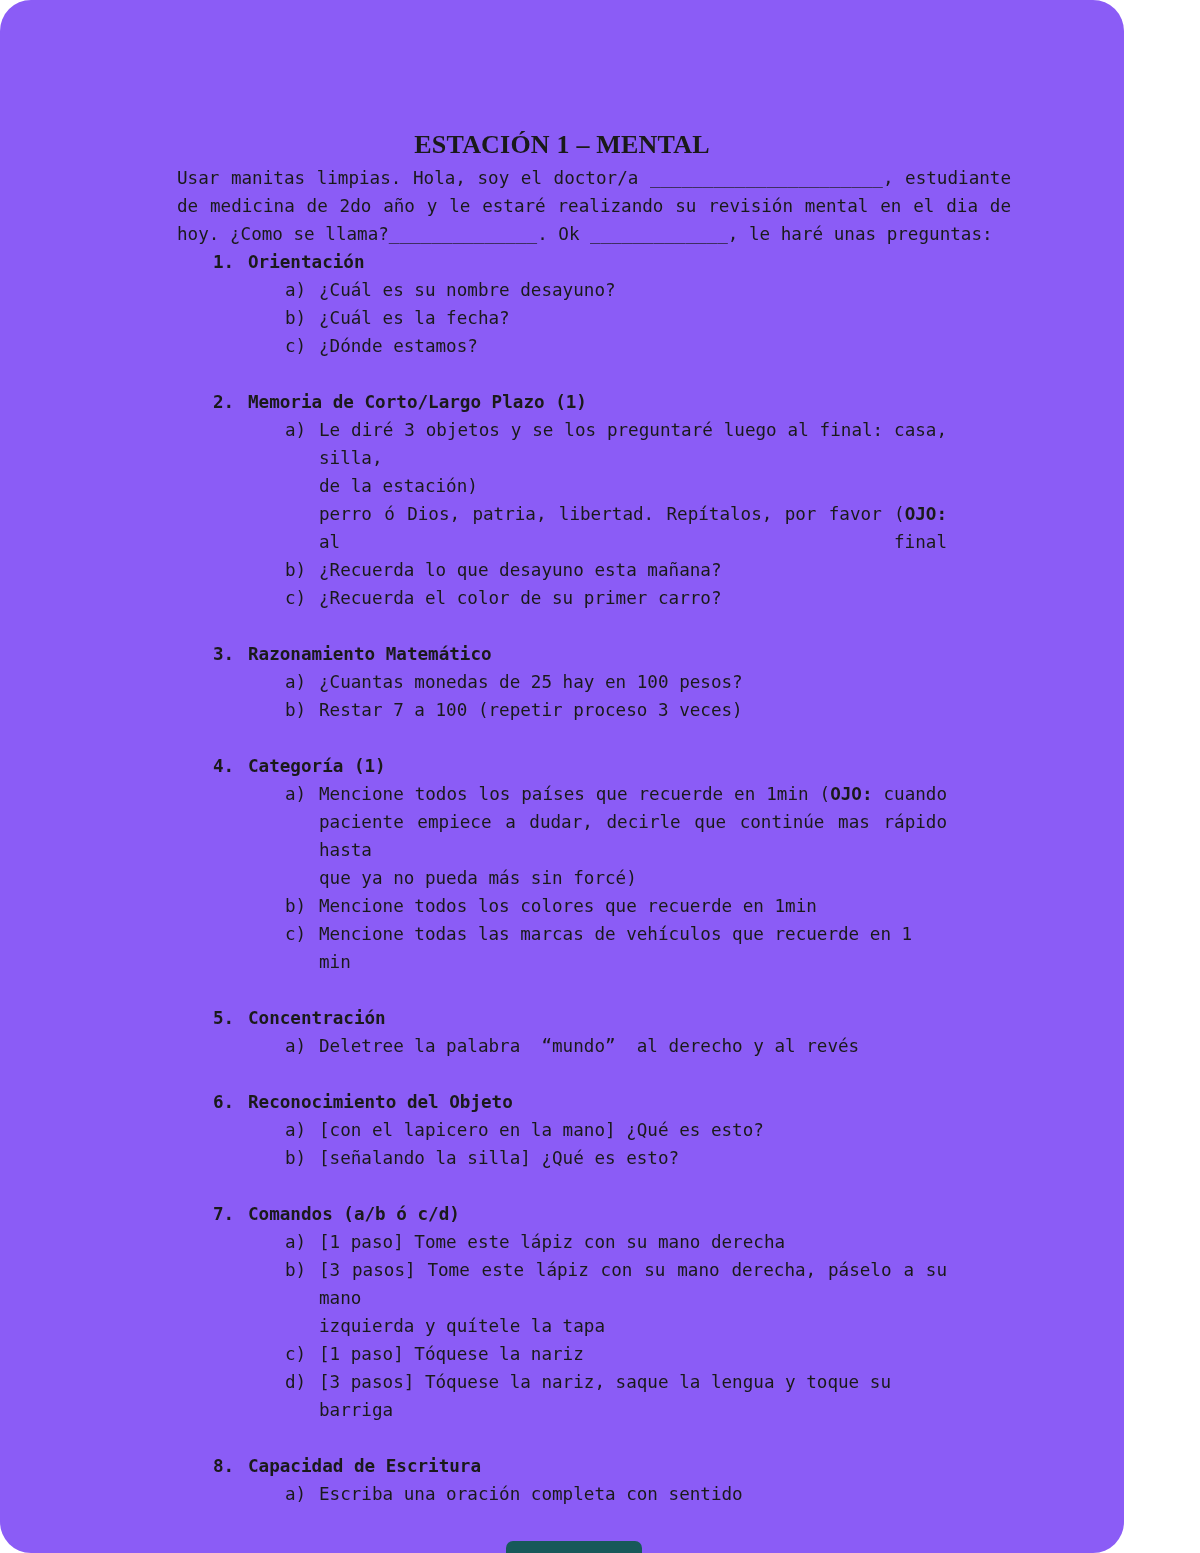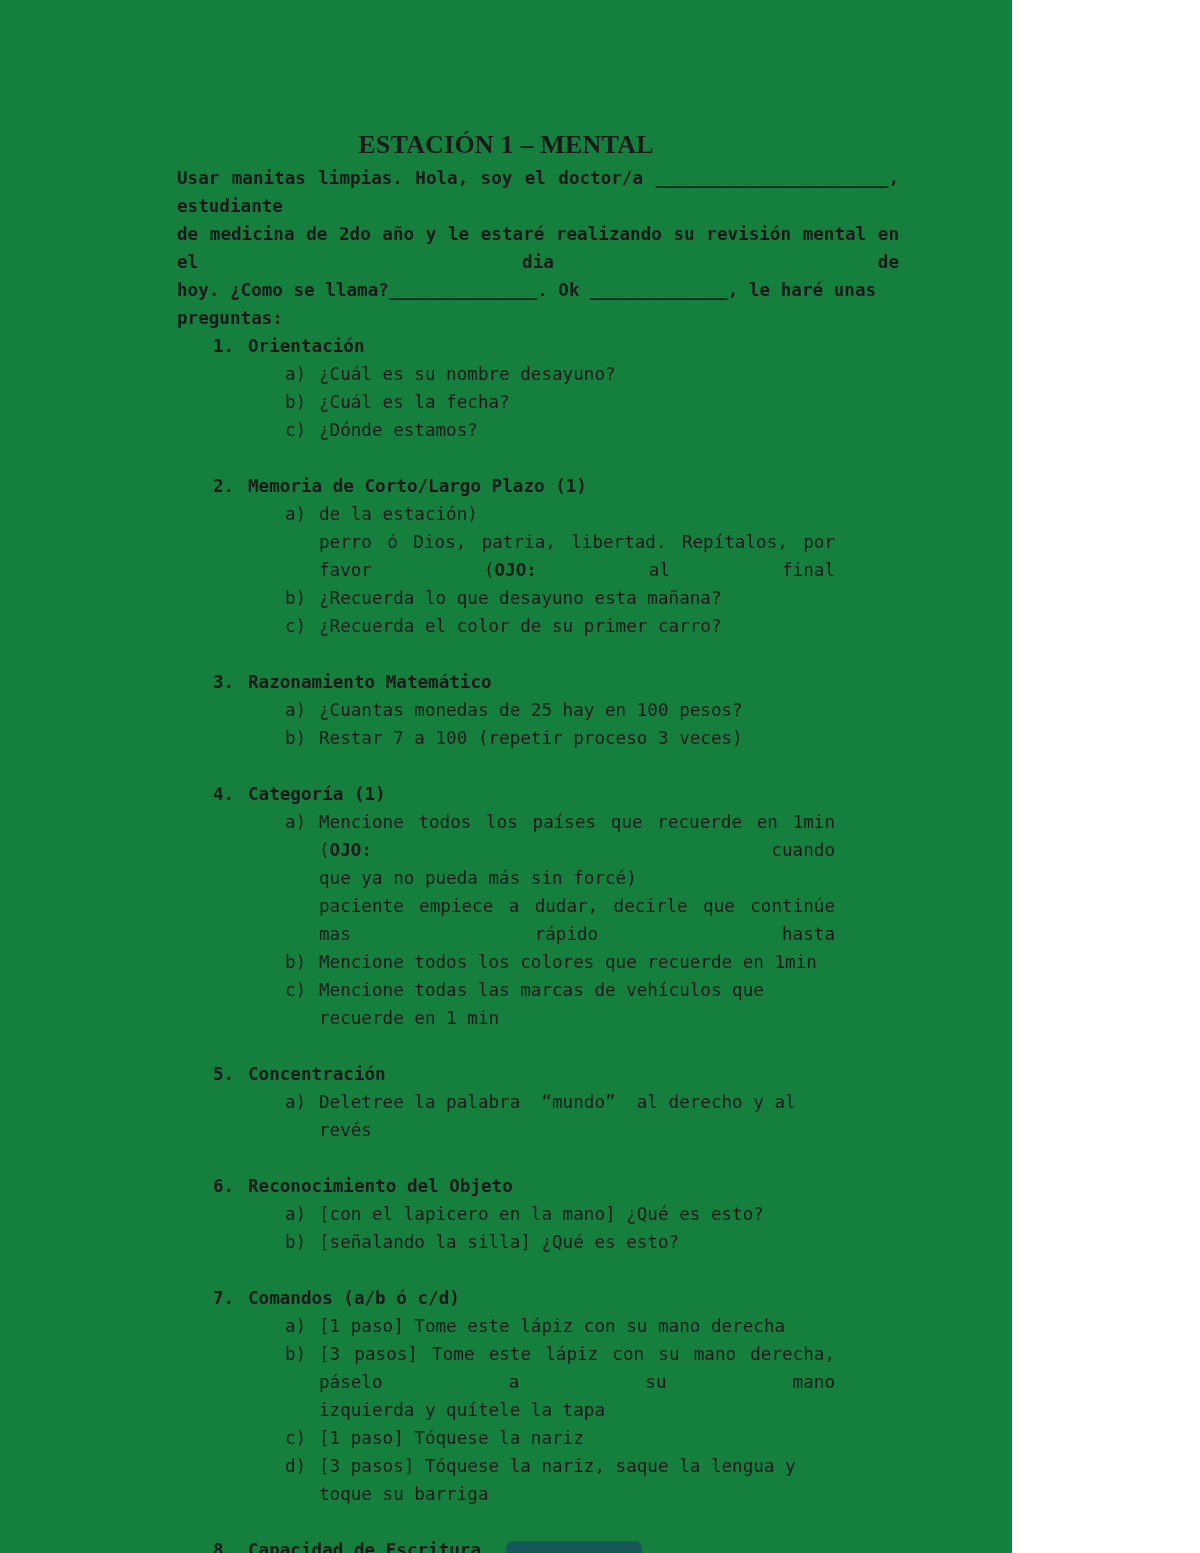--- a/index.html
+++ b/index.html
@@ -1,33 +1,34 @@
 <!DOCTYPE html>
 <html><head>
 <meta charset="utf-8">
 <style>
   html,body{margin:0;padding:0;background:#ffffff;}
   .page{
     position:relative;
-    width:1012px;height:1553px;
-    background:#15803d;
+    width:1124px;height:1553px;
+    background:#8b5cf6;
     font-family:"DejaVu Sans Mono",monospace;
     font-size:17.6px;line-height:28px;
     color:#1a1a1a;
     overflow:hidden;
+    border-radius:31px;
   }
   .doc-title{
     padding-top:130px;
     text-align:center;
     font-family:"Liberation Serif","DejaVu Serif",serif;
     font-weight:bold;
     font-size:26px;line-height:30px;
     letter-spacing:0.2px;
   }
-  .intro{margin:4px 113px 0 177px;font-weight:bold;}
+  .intro{margin:4px 113px 0 177px;}
   .tline{white-space:pre-wrap;}
   .tline.just{text-align:justify;text-align-last:justify;}
   .b{font-weight:bold;}
   .section{margin-top:28px;}
   .section.first{margin-top:0;}
   .shead{
     display:flex;
     margin:0 177px 0 213px;
     font-weight:bold;
   }
@@ -82,20 +83,21 @@
         </div>
       </div>
       <div class="section">
         <div class="shead">
           <span class="num">2.</span>
           <span class="htxt">Memoria de Corto/Largo Plazo (1)</span>
         </div>
         <div class="item">
           <span class="letter">a)</span>
           <div class="itext">
+            <div class="tline just"><span class="">Le diré 3 objetos y se los preguntaré luego al final: casa, silla,</span></div>
             <div class="tline"><span class="">de la estación)</span></div>
             <div class="tline just"><span class="">perro ó Dios, patria, libertad. Repítalos, por favor (</span><span class="b">OJO:</span><span class=""> al final</span></div>
           </div>
         </div>
         <div class="item">
           <span class="letter">b)</span>
           <div class="itext">
             <div class="tline"><span class="">¿Recuerda lo que desayuno esta mañana?</span></div>
           </div>
         </div>
@@ -126,22 +128,22 @@
       </div>
       <div class="section">
         <div class="shead">
           <span class="num">4.</span>
           <span class="htxt">Categoría (1)</span>
         </div>
         <div class="item">
           <span class="letter">a)</span>
           <div class="itext">
             <div class="tline just"><span class="">Mencione todos los países que recuerde en 1min (</span><span class="b">OJO:</span><span class=""> cuando</span></div>
+            <div class="tline just"><span class="">paciente empiece a dudar, decirle que continúe mas rápido hasta</span></div>
             <div class="tline"><span class="">que ya no pueda más sin forcé)</span></div>
-            <div class="tline just"><span class="">paciente empiece a dudar, decirle que continúe mas rápido hasta</span></div>
           </div>
         </div>
         <div class="item">
           <span class="letter">b)</span>
           <div class="itext">
             <div class="tline"><span class="">Mencione todos los colores que recuerde en 1min</span></div>
           </div>
         </div>
         <div class="item">
           <span class="letter">c)</span>

